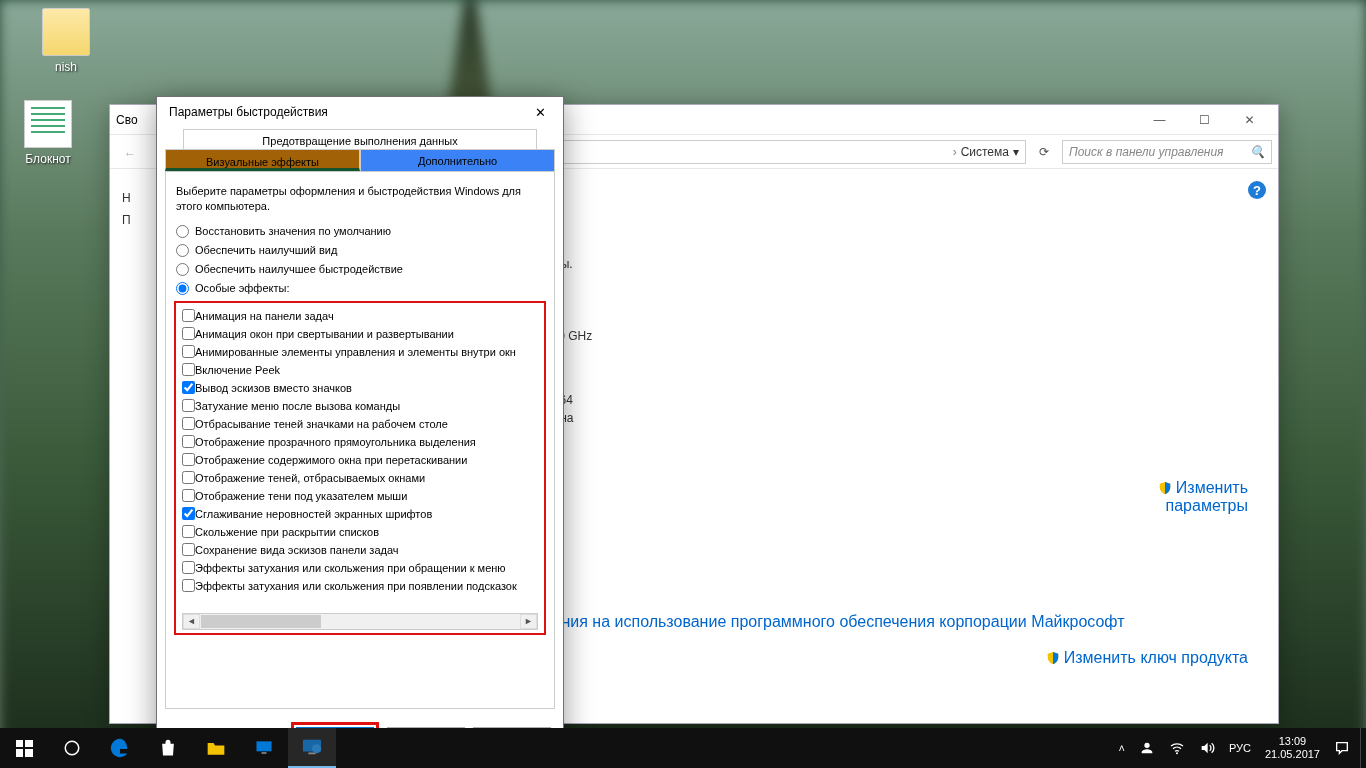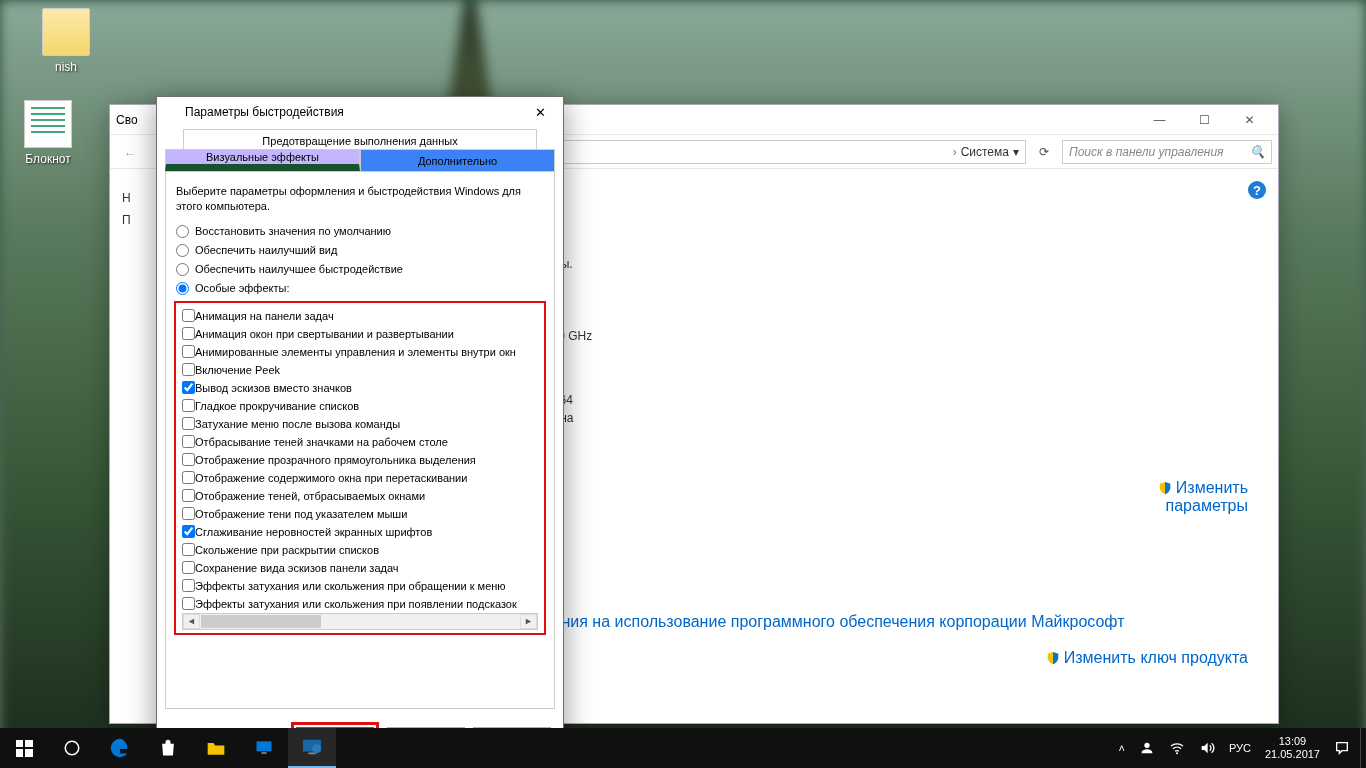--- a/index.html
+++ b/index.html
@@ -35,27 +35,27 @@
 .kv-row { display:flex; font-size:12px; color:#333; margin: 4px 0; }
 .win10-logo { position:absolute; right:28px; top:24px; display:flex; align-items:center; gap:12px; color:#0078d7; font-size: 40px; font-weight:300; }
 .win10-logo .wlogo { width:54px; height:54px; display:grid; grid-template-columns:1fr 1fr; grid-template-rows:1fr 1fr; gap:4px; transform: perspective(200px) rotateY(-12deg); }
 .win10-logo .wlogo div { background:#0078d7; }
 .link { color:#0066cc; font-size:16px; }
 .shield-link { display:flex; align-items:center; gap:4px; }
 .shield-link .shield { width:14px; height:14px; }
 
 
 .dialog { position: absolute; left: 156px; top: 96px; width: 408px; height: 664px; background: #fff; border: 1px solid #707070; box-shadow: 0 6px 28px rgba(0,0,0,.4); display:flex; flex-direction:column; }
-.dlg-titlebar { height: 30px; display:flex; align-items:center; padding-left:28px; font-size: 12px; }
+.dlg-titlebar { height: 30px; display:flex; align-items:center; padding-left:12px; font-size: 12px; }
 .dlg-titlebar .close { margin-left:auto; width:45px; height:30px; display:flex; align-items:center; justify-content:center; font-size: 13px; }
 .tabs { height: 44px; position:relative; padding: 0 8px; }
 .tab-row2 { position:absolute; top:2px; left:26px; right:26px; height:22px; border:1px solid #ccc; border-bottom:none; background:#fff; display:flex; align-items:center; justify-content:center; font-size:11px; }
 .tab-row1 { position:absolute; top:22px; left:8px; right:8px; height:22px; display:flex; }
 .tab { flex:1; border:1px solid #ccc; border-bottom:none; background:#fff; display:flex; align-items:center; justify-content:center; font-size:11px; }
-.tab.active { background:#c4b5fd; border-bottom:7px solid #14532d; position:relative; z-index:2; }
+.tab.active { background:#a16207; border-bottom:3px solid #14532d; position:relative; z-index:2;align-items:flex-end; }
 .tab:not(.active) { background:#3b82f6; }
 .tab-panel { border:1px solid #ccc; margin: 0 8px 8px; flex:1; padding: 12px 10px 10px; font-size: 11px; position:relative; background:#fff; }
 .intro { margin-bottom: 10px; line-height:1.4; }
 .radios label { display:flex; align-items:center; gap:6px; margin: 6px 0; }
 .radios input[type=radio] { width:13px; height:13px; }
 .effects-box { border: 2px solid #d11; margin: 6px -2px 0; padding: 4px 6px 4px; height: 334px; overflow: hidden; position: relative; }
 .effects-list { height: 304px; overflow: hidden; }
 .check-row { display:flex; align-items:center; gap:0; height:18px; white-space:nowrap; font-size:11px; }
 .check-row input { width:13px; height:13px; flex-shrink:0; }
 .hscroll { position:absolute; bottom:3px; left:6px; right:6px; height:17px; background:#f0f0f0; border:1px solid #ccc; display:flex; }
@@ -245,24 +245,20 @@
             <input type="checkbox" style="">
             <span>Анимированные элементы управления и элементы внутри окн</span>
           </label>
           <label class="check-row">
             <input type="checkbox" style="">
             <span>Включение Peek</span>
           </label>
           <label class="check-row">
             <input type="checkbox" checked="" style="">
             <span>Вывод эскизов вместо значков</span>
-          </label>
-          <label class="check-row">
-            <input type="checkbox" style="">
-            <span>Гладкое прокручивание списков</span>
           </label>
           <label class="check-row">
             <input type="checkbox" style="">
             <span>Затухание меню после вызова команды</span>
           </label>
           <label class="check-row">
             <input type="checkbox" style="">
             <span>Отбрасывание теней значками на рабочем столе</span>
           </label>
           <label class="check-row">

